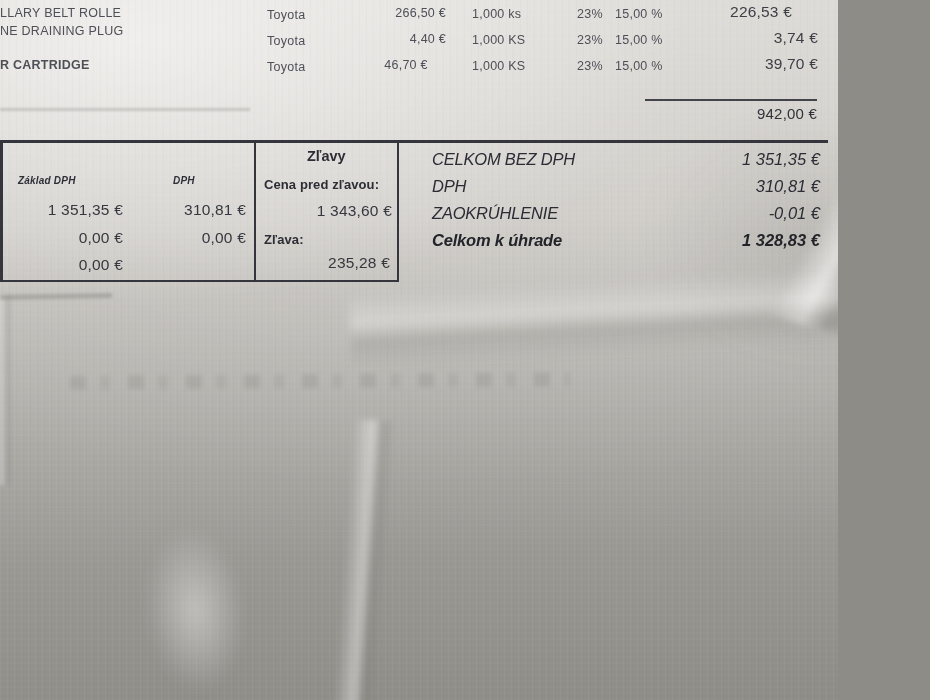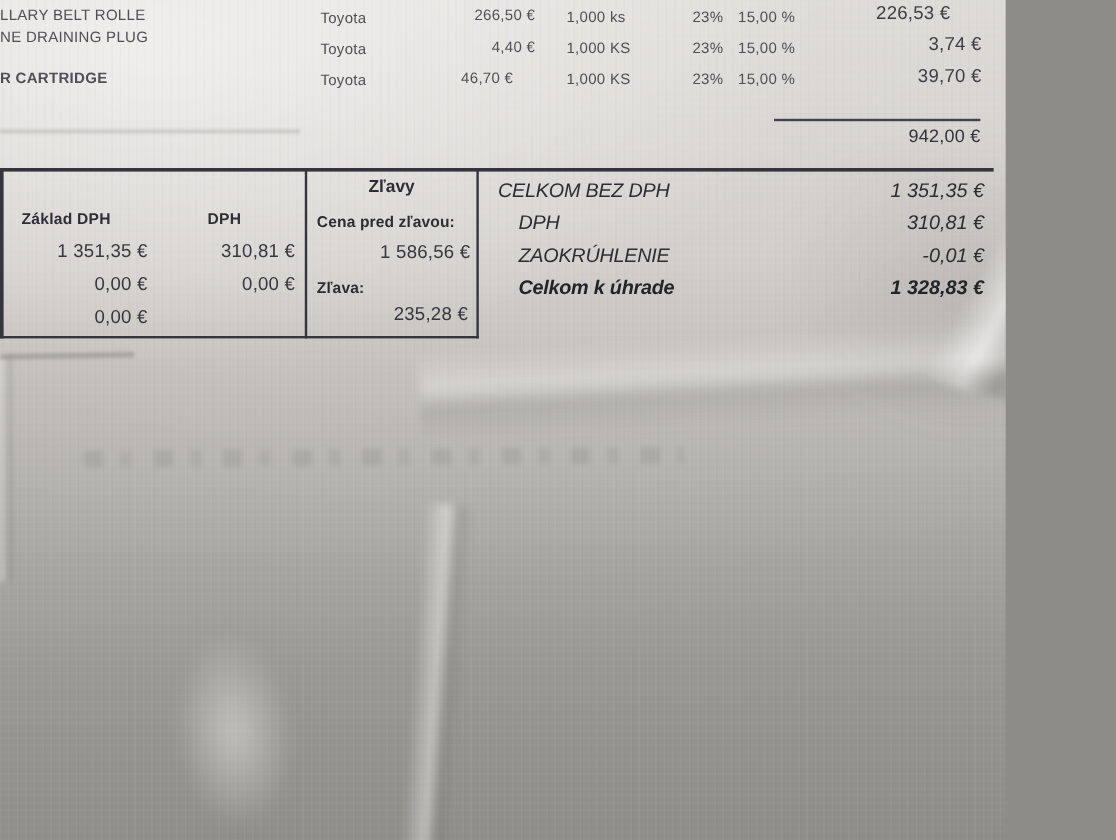--- a/index.html
+++ b/index.html
@@ -65,21 +65,21 @@
     background:repeating-linear-gradient(90deg, rgba(105,105,99,0.35) 0 16px, transparent 16px 30px, rgba(105,105,99,0.25) 30px 40px, transparent 40px 58px);
     filter:blur(2.2px);transform:rotate(-0.4deg);border-radius:3px;
   }
   .doc{position:absolute;inset:0;}
   .cell{position:absolute;white-space:nowrap;}
   .item{font-size:12.5px;color:#4e4f57;letter-spacing:.25px;}
   .item-total{font-size:15.5px;color:#3d3e46;letter-spacing:.2px;}
   .r{text-align:right;}
   .rule{position:absolute;background:#43444b;}
   .subtotal{font-size:15px;color:#31323a;letter-spacing:.2px;}
-  .hd{font-weight:700;font-size:13px;color:#2e2f37;letter-spacing:.2px;}
+  .hd{font-weight:700;font-size:10px;color:#2e2f37;letter-spacing:.2px;font-style:italic;}
   .val{font-size:15.5px;color:#36373f;letter-spacing:.2px;}
   .zl-title{font-weight:700;font-size:14.5px;color:#2c2d35;}
   .zl-label{font-weight:700;font-size:13px;color:#2c2d35;letter-spacing:.1px;}
   .tot-label{font-style:italic;font-size:16.5px;color:#2b2c34;letter-spacing:-.2px;}
   .tot-val{font-style:italic;font-size:16.5px;color:#2b2c34;}
   .bold{font-weight:700;color:#232429;}
   .bline{position:absolute;background:#35363d;}
 </style>
 </head>
 <body>
@@ -144,27 +144,27 @@
       <span class="cell val r" style="left:3px;top:201px;width:120px;">1 351,35 €</span>
       <span class="cell val r" style="left:126px;top:201px;width:120px;">310,81 €</span>
       <span class="cell val r" style="left:3px;top:229px;width:120px;">0,00 €</span>
       <span class="cell val r" style="left:126px;top:229px;width:120px;">0,00 €</span>
       <span class="cell val r" style="left:3px;top:256px;width:120px;">0,00 €</span>
     </div>
 
     <div>
       <span class="cell zl-title" style="left:267px;top:148px;margin-left:40px;">Zľavy</span>
       <span class="cell zl-label" style="left:264px;top:177px;">Cena pred zľavou:</span>
-      <span class="cell val r" style="left:262px;top:202px;width:130px;">1 586,56 €</span>
+      <span class="cell val r" style="left:262px;top:202px;width:130px;">1 343,60 €</span>
       <span class="cell zl-label" style="left:264px;top:232px;">Zľava:</span>
       <span class="cell val r" style="left:260px;top:254px;width:130px;">235,28 €</span>
     </div>
 
     <div>
-      <span class="cell tot-label" style="left:415px;top:150px;">CELKOM BEZ DPH</span>
+      <span class="cell tot-label" style="left:432px;top:150px;">CELKOM BEZ DPH</span>
       <span class="cell tot-val r" style="left:620px;top:150px;width:200px;">1 351,35 €</span>
       <span class="cell tot-label" style="left:432px;top:177px;">DPH</span>
       <span class="cell tot-val r" style="left:620px;top:177px;width:200px;">310,81 €</span>
       <span class="cell tot-label" style="left:432px;top:204px;">ZAOKRÚHLENIE</span>
       <span class="cell tot-val r" style="left:620px;top:204px;width:200px;">-0,01 €</span>
       <span class="cell tot-label bold" style="left:432px;top:231px;">Celkom k úhrade</span>
       <span class="cell tot-val bold r" style="left:620px;top:231px;width:200px;">1 328,83 €</span>
     </div>
 
   </div>

